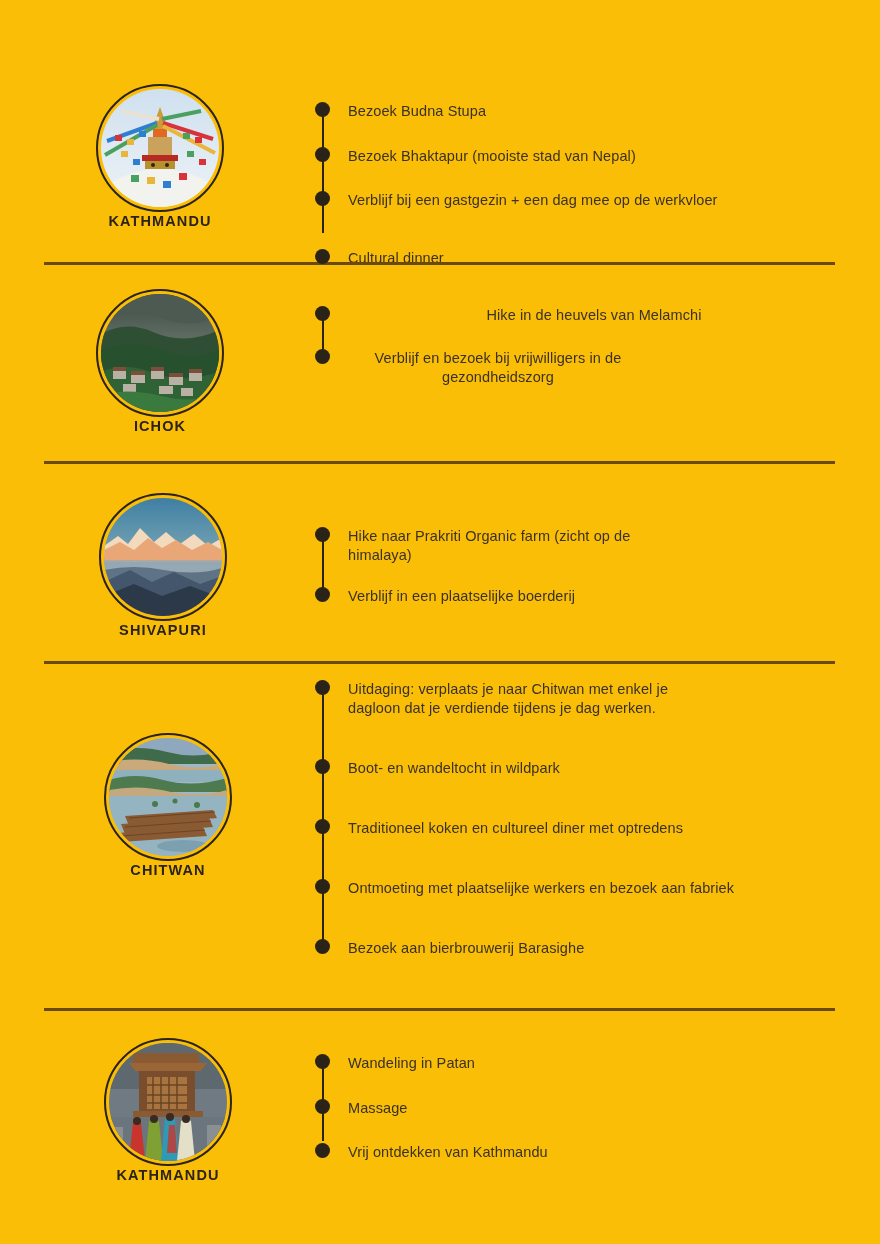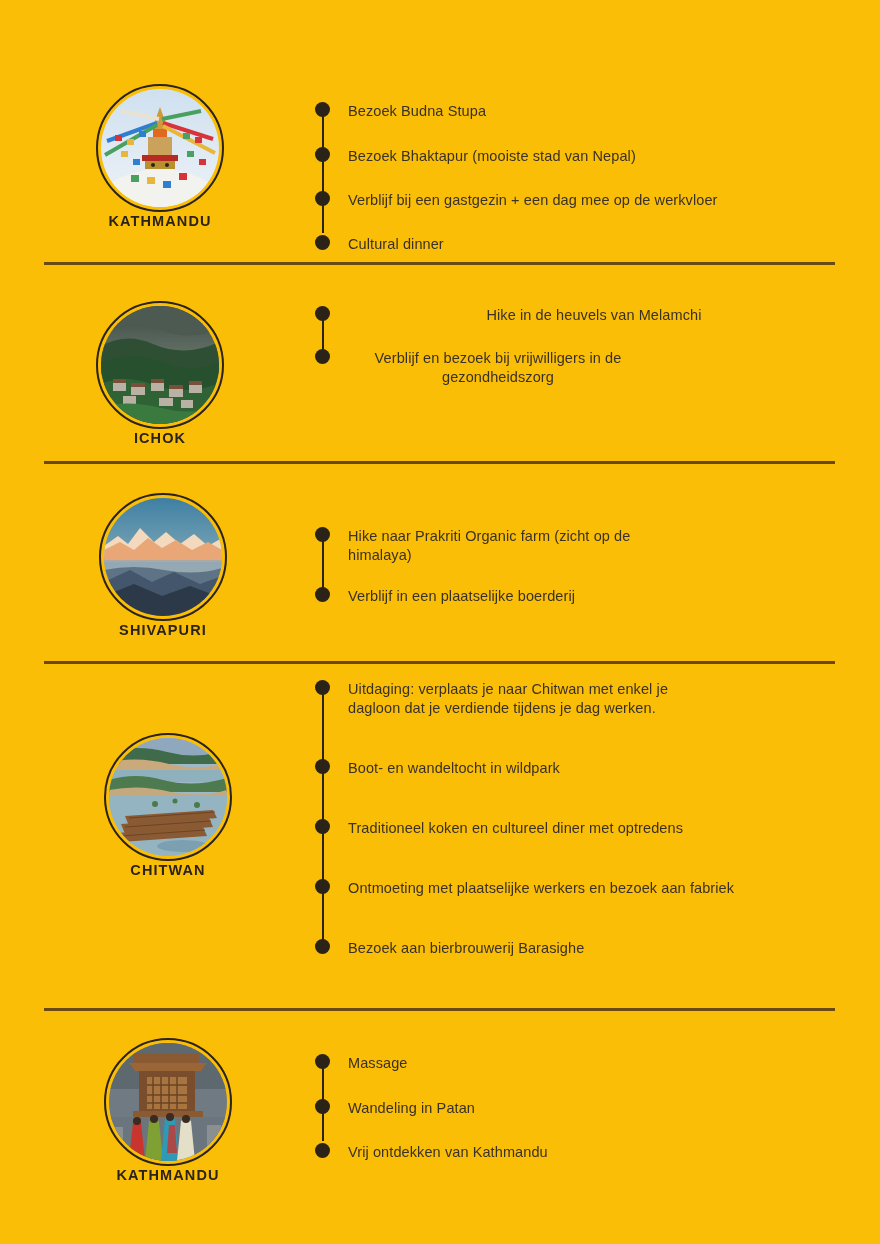--- a/index.html
+++ b/index.html
@@ -174,35 +174,35 @@
     <div class="timeline" style="top:18px;">
       <span class="tl-line" style="top:7px; height:124px;"></span>
       <div class="tl-item" style="margin-bottom:25.5px;">
         <span class="tl-dot"></span>
         <span class="tl-text">Bezoek Budna Stupa</span>
       </div>
       <div class="tl-item" style="margin-bottom:25.5px;">
         <span class="tl-dot"></span>
         <span class="tl-text">Bezoek Bhaktapur (mooiste stad van Nepal)</span>
       </div>
-      <div class="tl-item" style="margin-bottom:25px;">
+      <div class="tl-item" style="margin-bottom:39px;">
         <span class="tl-dot"></span>
         <span class="tl-text">Verblijf bij een gastgezin + een dag mee op de werkvloer</span>
       </div>
       <div class="tl-item">
         <span class="tl-dot"></span>
         <span class="tl-text">Cultural dinner</span>
       </div>
     </div>
   </div>
 
   <div class="divider" style="top:262px;"></div>
 
   <div class="section" style="top:285px;">
-    <div class="photo-col" style="left:45px; top:16px;">
+    <div class="photo-col" style="left:45px; top:4px;">
       <span class="photo-ring">
         <span class="photo">
           <svg viewBox="0 0 118 118" preserveAspectRatio="xMidYMid slice">
             <defs>
               <linearGradient id="mist2" x1="0" y1="0" x2="0" y2="1">
                 <stop offset="0%" stop-color="#3e4a44"></stop>
                   <stop offset="100%" stop-color="#93a594"></stop>
               </linearGradient>
             </defs>
             <rect width="118" height="118" fill="url(#mist2)"></rect>
@@ -393,26 +393,26 @@
           </svg>
         </span>
       </span>
       <span class="place-label">KATHMANDU</span>
     </div>
 
     <div class="timeline" style="top:16px;">
       <span class="tl-line" style="top:7px; height:80px;"></span>
       <div class="tl-item" style="margin-bottom:25.5px;">
         <span class="tl-dot"></span>
+        <span class="tl-text">Wandeling in Patan</span>
+      </div>
+      <div class="tl-item" style="margin-bottom:25.5px;">
+        <span class="tl-dot"></span>
         <span class="tl-text">Massage</span>
       </div>
-      <div class="tl-item" style="margin-bottom:25.5px;">
-        <span class="tl-dot"></span>
-        <span class="tl-text">Wandeling in Patan</span>
-      </div>
       <div class="tl-item">
         <span class="tl-dot"></span>
         <span class="tl-text">Vrij ontdekken van Kathmandu</span>
       </div>
     </div>
   </div>
 
 </div>
 
 </body></html>

